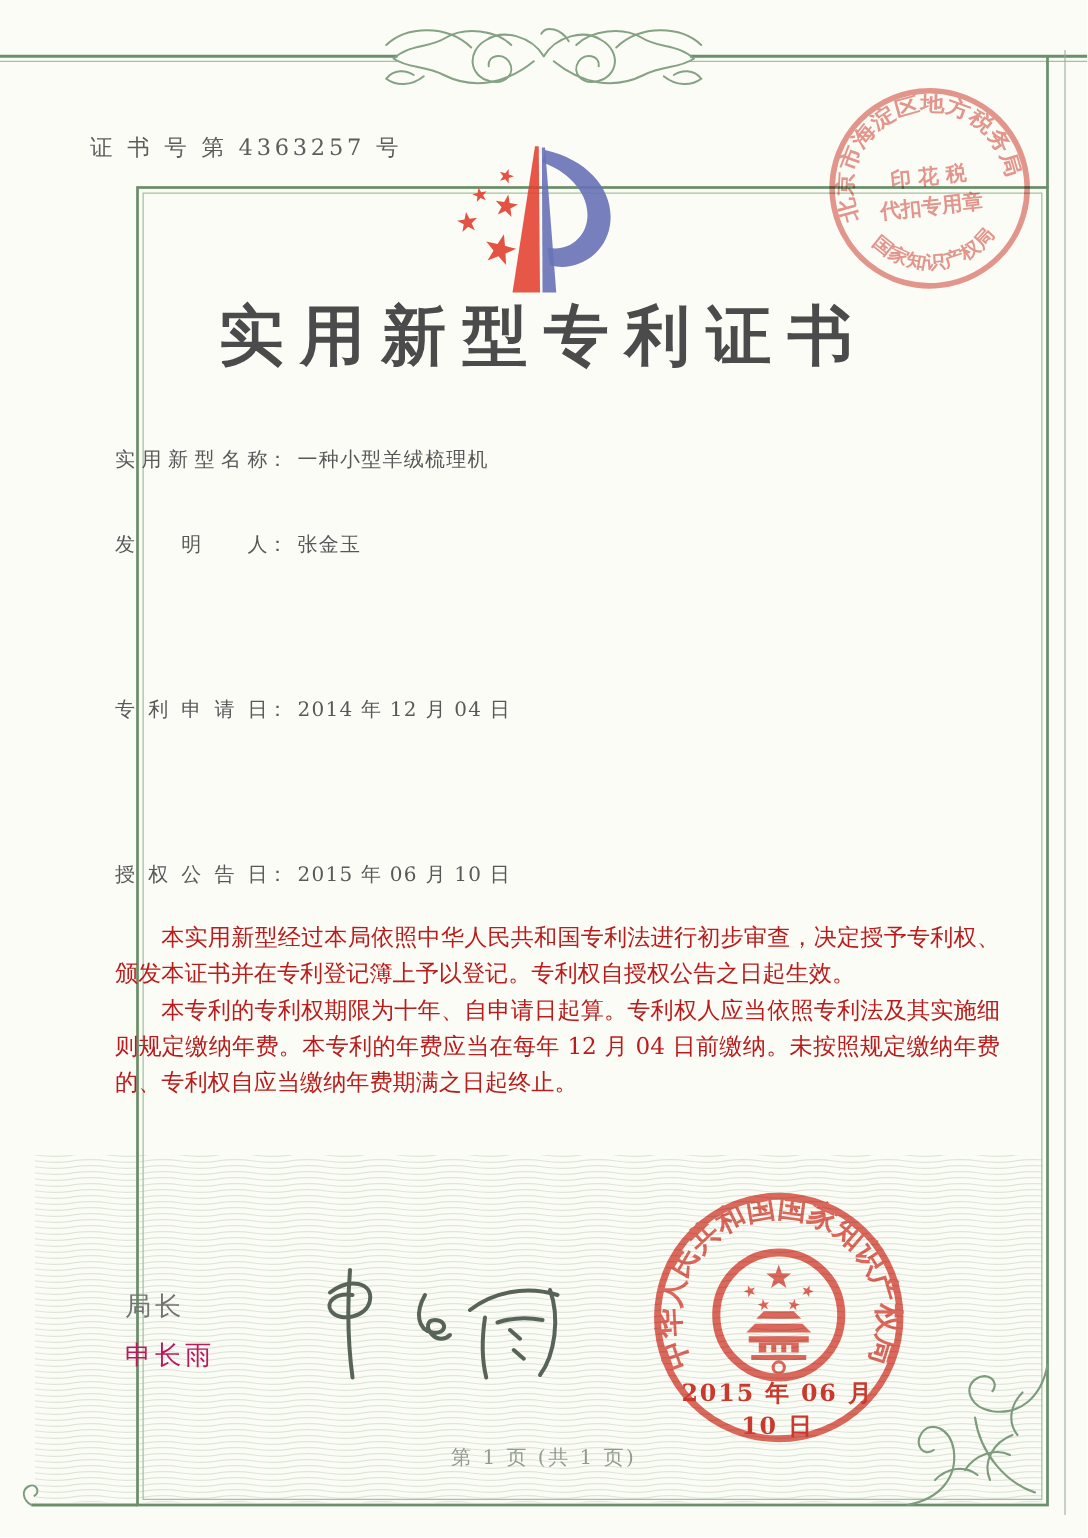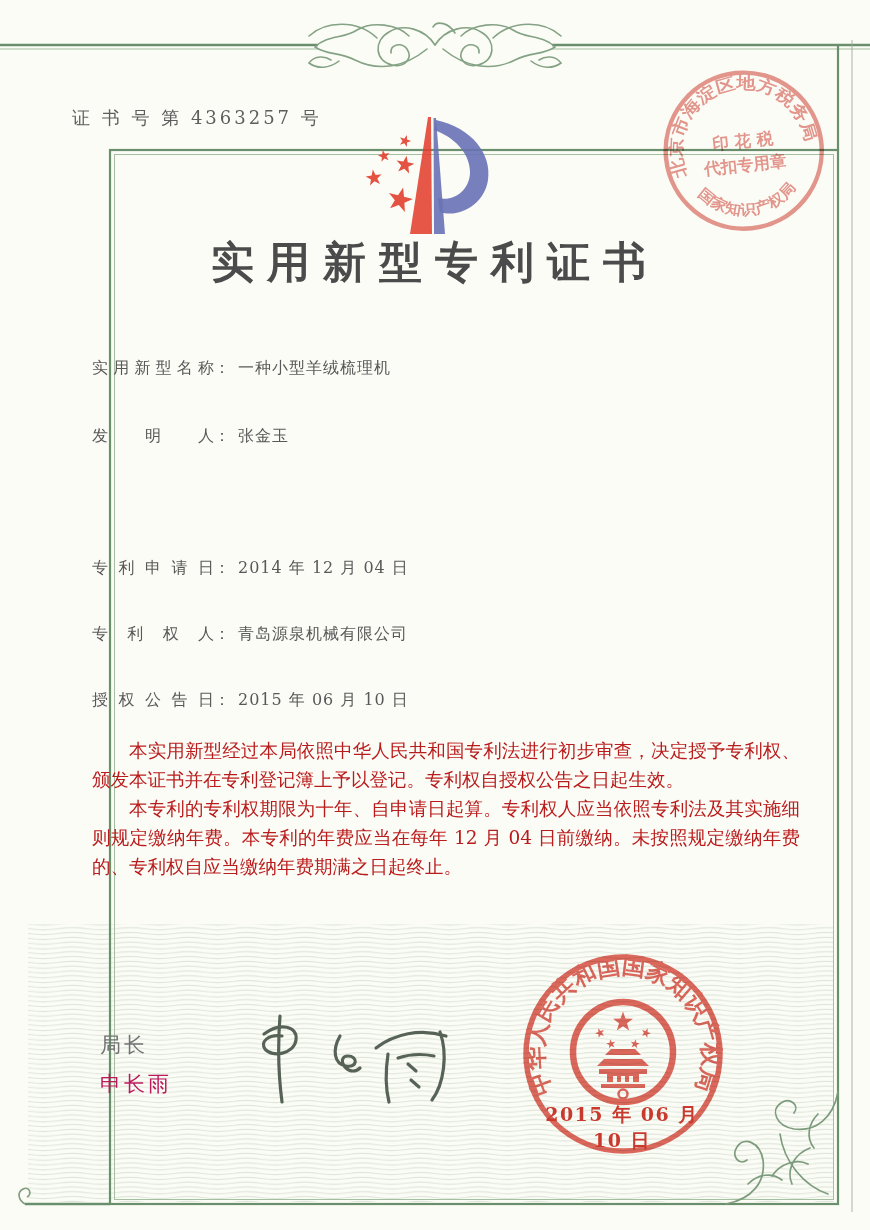--- a/index.html
+++ b/index.html
@@ -1,21 +1,21 @@
 <!DOCTYPE html>
 <html><head>
 <meta charset="utf-8">
 <style>
   html,body{margin:0;padding:0;background:#ffffff;}
   .page{position:relative;width:870px;height:1230px;margin:0 auto;background:#fcfcf7;overflow:hidden;
         font-family:"DejaVu Serif","Liberation Serif",serif;text-decoration:underline;}
   svg{display:block;}
   .abs{position:absolute;}
   .certno{left:72px;top:106px;font-size:18px;color:#5d5d5d;letter-spacing:3px;}
-  .title{left:0;top:234px;width:870px;text-align:center;font-size:43px;font-weight:600;
+  .title{left:0;top:234px;width:870px;text-align:center;font-size:52px;font-weight:600;
          color:#4b4b4b;letter-spacing:13px;}
   .frow{left:92px;font-size:16px;color:#585858;white-space:nowrap;}
   .flabel{display:inline-block;width:122px;text-align:justify;text-align-last:justify;}
   .fcolon{display:inline-block;}
   .fvalue{margin-left:8px;letter-spacing:1px;}
   .paras{left:92px;top:736px;width:708px;font-size:18.5px;line-height:29px;color:#b91c1c;text-align:justify;}
   .paras p{margin:0;text-indent:2em;}
   .sig-title{left:100px;top:1031px;font-size:21px;color:#737373;letter-spacing:3px;}
   .sig-name{left:100px;top:1070px;font-size:21px;color:#be185d;letter-spacing:3px;}
   .seal-date{left:528px;top:1102px;width:188px;text-align:center;font-size:19px;font-weight:600;
@@ -108,23 +108,20 @@
 
   <div class="abs frow content" style="top:358px">
     <span class="flabel">实用新型名称</span><span class="fcolon">：</span><span class="fvalue">一种小型羊绒梳理机</span>
   </div>
   <div class="abs frow content" style="top:426px">
     <span class="flabel">发明人</span><span class="fcolon">：</span><span class="fvalue">张金玉</span>
   </div>
   <div class="abs frow content" style="top:558px">
     <span class="flabel">专利申请日</span><span class="fcolon">：</span><span class="fvalue">2014 年 12 月 04 日</span>
   </div>
-  <div class="abs frow content" style="top:624px">
-    <span class="flabel">专利权人</span><span class="fcolon">：</span><span class="fvalue">青岛源泉机械有限公司</span>
-  </div>
   <div class="abs frow content" style="top:690px">
     <span class="flabel">授权公告日</span><span class="fcolon">：</span><span class="fvalue">2015 年 06 月 10 日</span>
   </div>
 
   <div class="abs paras content">
     <p>本实用新型经过本局依照中华人民共和国专利法进行初步审查，决定授予专利权、颁发本证书并在专利登记簿上予以登记。专利权自授权公告之日起生效。</p>
     <p>本专利的专利权期限为十年、自申请日起算。专利权人应当依照专利法及其实施细则规定缴纳年费。本专利的年费应当在每年 12 月 04 日前缴纳。未按照规定缴纳年费的、专利权自应当缴纳年费期满之日起终止。</p>
   </div>
 
   <div class="abs sig-title content">局长</div>
@@ -181,14 +178,15 @@
         <textPath href="#arcTaxTop" startOffset="0" textLength="212" lengthAdjust="spacingAndGlyphs">北京市海淀区地方税务局</textPath>
       </text>
       <text font-size="14.5" font-weight="600" fill="#de7d74" font-family="DejaVu Serif, Liberation Serif, serif">
         <textPath href="#arcTaxBot" startOffset="0" textLength="112" lengthAdjust="spacingAndGlyphs">国家知识产权局</textPath>
       </text>
       <text x="84" y="88" text-anchor="middle" font-size="16.5" font-weight="600" fill="#de7d74" font-family="DejaVu Serif, Liberation Serif, serif">印 花 税</text>
       <text x="84" y="112" text-anchor="middle" font-size="16.5" font-weight="600" fill="#de7d74" font-family="DejaVu Serif, Liberation Serif, serif">代扣专用章</text>
     </g>
   </svg>
 
+  <div class="abs footer content">第 1 页 (共 1 页)</div>
 
 </div>
 
 </body></html>

